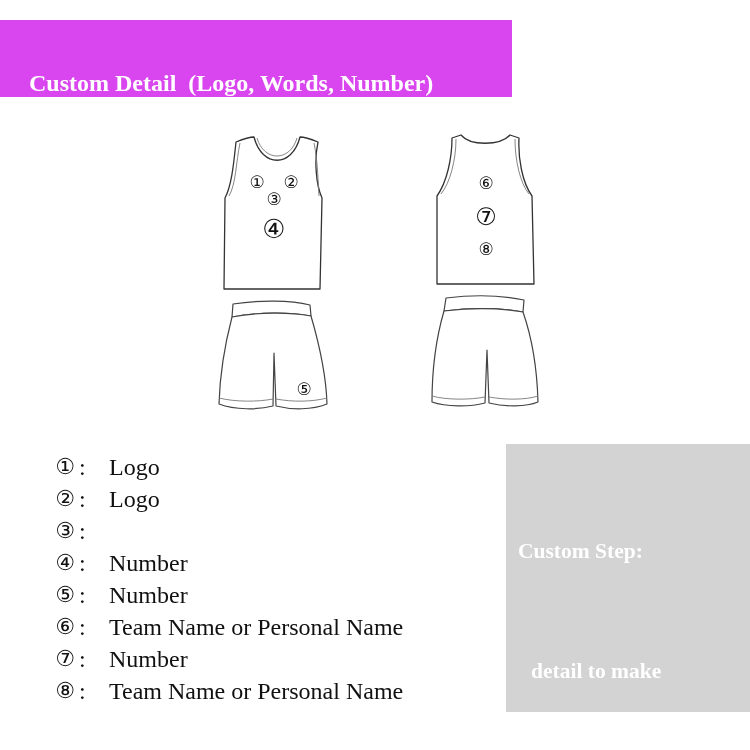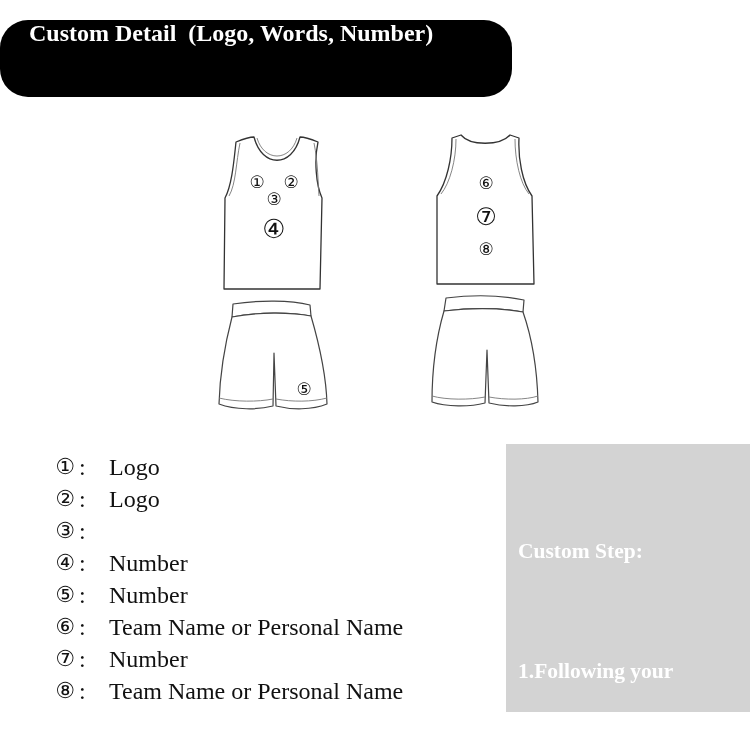--- a/index.html
+++ b/index.html
@@ -2,21 +2,21 @@
 <html><head>
   <meta charset="utf-8">
   <style>
     html, body { margin: 0; padding: 0; }
     body {
       width: 750px; height: 750px; background: #ffffff; position: relative; overflow: hidden;
       font-family: "Liberation Serif", "DejaVu Serif", serif;
     }
     .header-banner {
       position: absolute; left: 0; top: 20px; width: 512px; height: 77px;
-      background: #000000; display: flex; align-items: flex-start; border-radius: 28px;
+      background: #d946ef; display: flex; align-items: flex-end;
     }
     .header-title {
       color: #ffffff; font-weight: bold; font-size: 24px; margin-left: 29px; white-space: pre;
     }
     .figures { position: absolute; left: 0; top: 0; width: 750px; height: 430px; pointer-events: none; }
     .figures svg { position: absolute; left: 0; top: 0; }
     .legend { position: absolute; left: 53px; top: 451px; }
     .legend-row {
       height: 32px; line-height: 32px; font-size: 24px; color: #111111; white-space: nowrap; display: flex;
     }
@@ -121,20 +121,19 @@
   <div class="legend-row">
     <span class="legend-num">⑧</span>
     <span class="legend-colon">:</span>
     <span>Team Name or Personal Name</span>
   </div>
 </div>
 
 <div class="step-panel">
   <div class="step-text">
     <span class="step-title">Custom Step:</span>
-    <span class="step-line">1.Following your</span>
     <span class="step-line indent">detail to make</span>
     
     
     
     
   </div>
 </div>
 
 </body></html>

